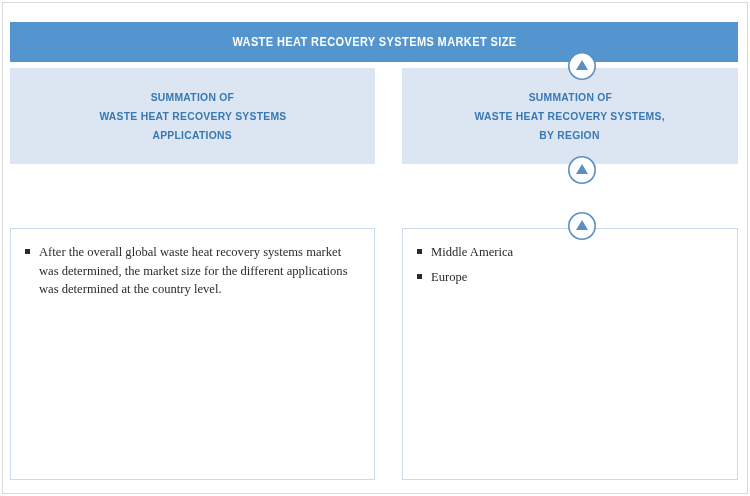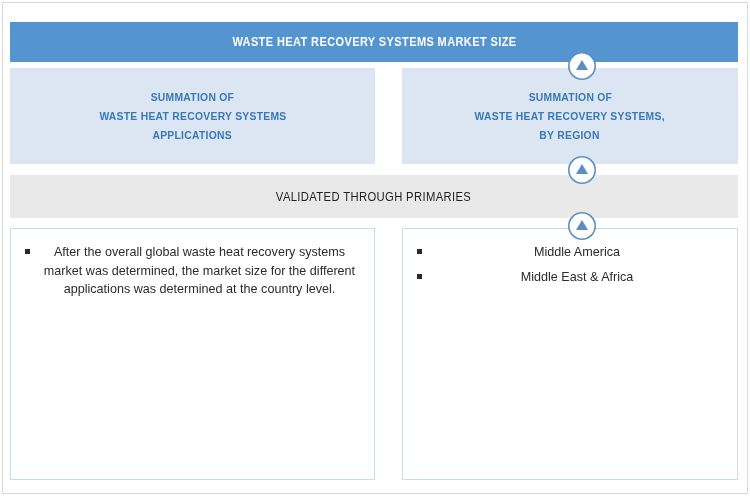--- a/index.html
+++ b/index.html
@@ -13,21 +13,20 @@
     font-family: "Liberation Sans", sans-serif;
     overflow: hidden;
   }
 
   #canvas {
     position: relative;
     width: 750px;
     height: 496px;
     box-sizing: border-box;
     background: #ffffff;
-    text-align: center;
   }
 
   
   .outer-frame {
     position: absolute;
     left: 2px;
     top: 2px;
     width: 746px;
     height: 492px;
     box-sizing: border-box;
@@ -121,20 +120,21 @@
     border: 1px solid #c9dcef;
     box-sizing: border-box;
   }
   .content-box.left  { left: 10px;  width: 365px; }
   .content-box.right { left: 402px; width: 336px; }
 
   .bullet-list {
     list-style: none;
     margin: 0;
     padding: 14px 14px 0 14px;
+    font-family: Liberation Serif, serif;
   }
   .bullet-list li {
     position: relative;
     padding-left: 14px;
     color: #2b2b2b;
     font-size: 12.6px;
     line-height: 18.5px;
     margin-bottom: 0;
   }
   .bullet-list.regions li { margin-bottom: 6.5px; }
@@ -175,43 +175,40 @@
       <span class="sum-line">WASTE HEAT RECOVERY SYSTEMS</span>
       <span class="sum-line">APPLICATIONS</span>
     </div>
     <div class="sum-box right">
       <span class="sum-line">SUMMATION OF</span>
       <span class="sum-line">WASTE HEAT RECOVERY SYSTEMS,</span>
       <span class="sum-line">BY REGION</span>
     </div>
   </div>
 
-  <div class="validated-bar">
-    <span class="validated-text">VALIDATED THROUGH PRIMARIES</span>
-  </div>
 
   <div class="content-box left">
     <ul class="bullet-list">
       <li>
         <span class="sq"></span>
         <span>After the overall global waste heat recovery systems market was determined, the market size for the different applications was determined at the country level.</span>
       </li>
     </ul>
 
   </div>
 
   <div class="content-box right">
     <ul class="bullet-list regions">
       <li>
         <span class="sq"></span>
         <span>Middle America</span>
       </li>
       <li>
         <span class="sq"></span>
-        <span>Middle East &amp; Africa</span>
+        <span>Europe</span>
       </li>
     </ul>
 
   </div>
 
   <div class="circle-icon arrow-1">
     <svg width="30" height="30" viewBox="0 0 30 30" aria-hidden="true">
       <circle cx="15" cy="15" r="13.2" fill="#ffffff" stroke="#5b8fc4" stroke-width="1.6"></circle>
       <path d="M15 9 L21 19 L9 19 Z" fill="#5b8fc4"></path>
     </svg>

